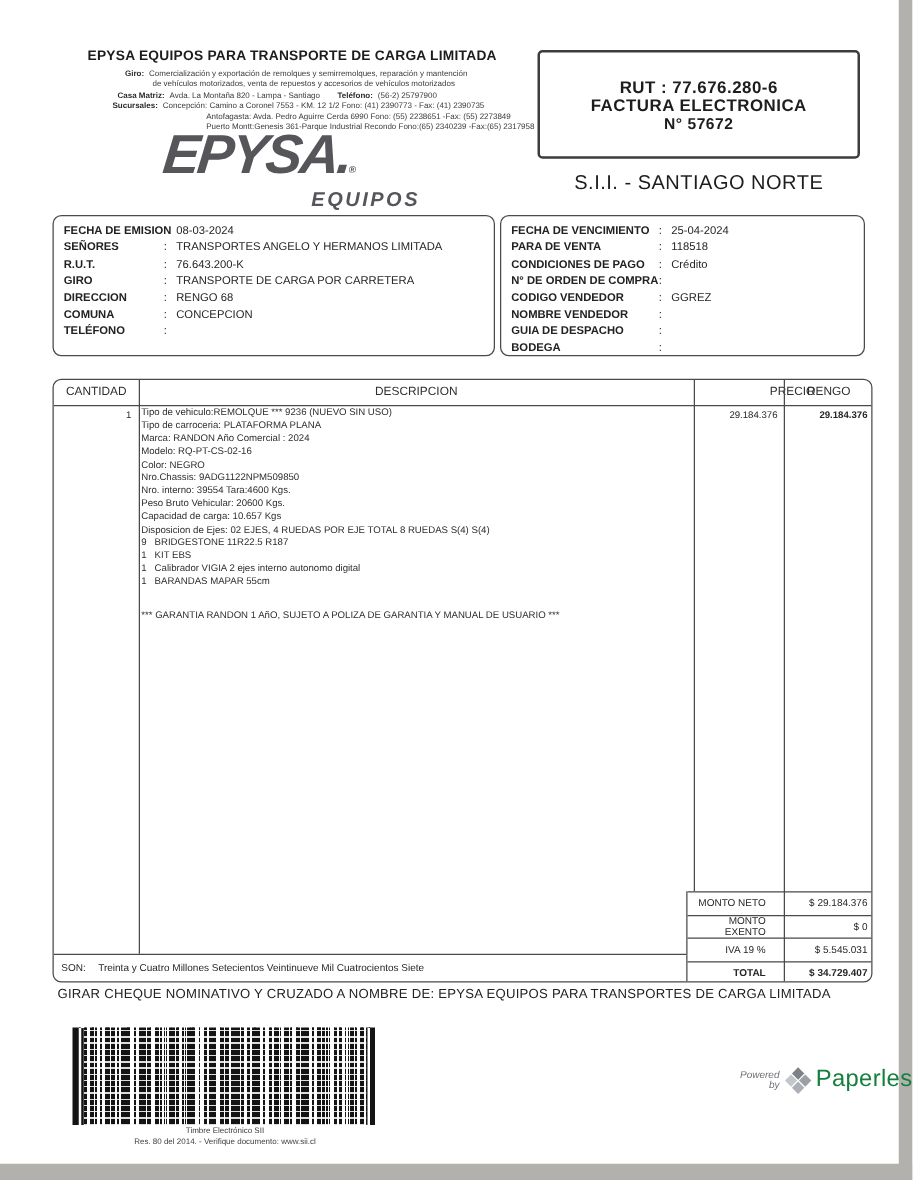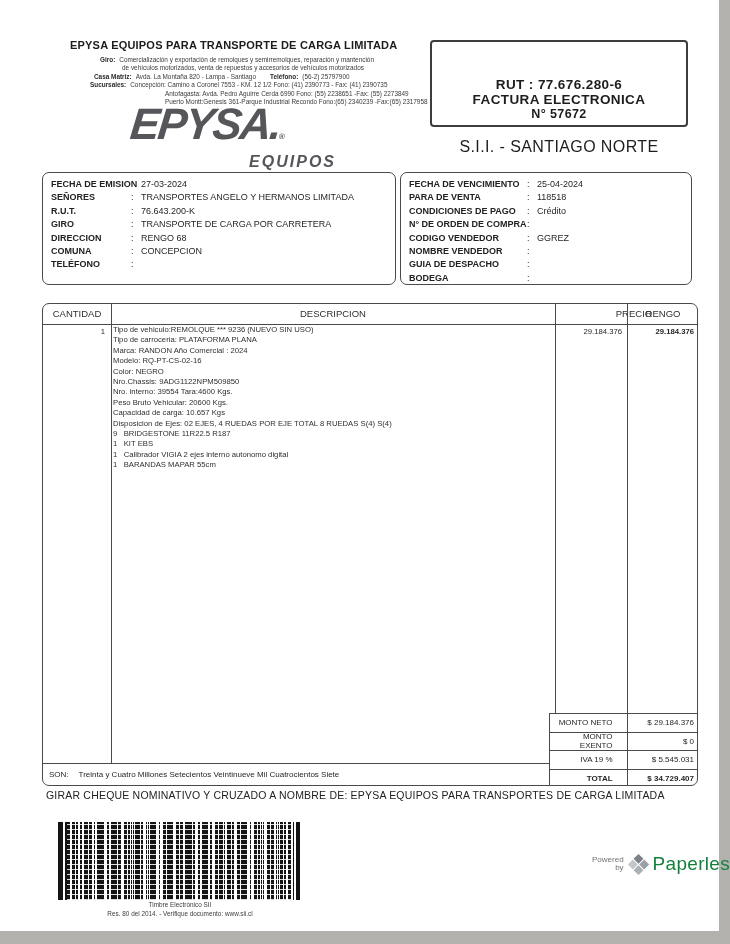--- a/index.html
+++ b/index.html
@@ -23,21 +23,21 @@
   .cd-r5{padding-left:77px;}
 
   .logo{position:absolute;left:130px;top:104px;width:210px;color:#55555a;}
   .logo-main{font-size:44px;font-weight:bold;font-style:italic;letter-spacing:-2px;line-height:40px;transform:skewX(-6deg);}
   .logo-reg{font-size:8px;vertical-align:baseline;letter-spacing:0;}
   .logo-sub{font-size:16px;font-weight:bold;font-style:italic;letter-spacing:2px;text-align:right;margin-top:-4px;padding-right:4px;}
 
   .rut-box{
     position:absolute;left:430px;top:40px;width:258px;height:87px;
     border:2.5px solid #3d3d3b;border-radius:4px;
-    display:flex;flex-direction:column;justify-content:flex-end;align-items:center;padding:4px 0;box-sizing:border-box;
+    display:flex;flex-direction:column;justify-content:center;align-items:center;padding:4px 0;box-sizing:border-box;
   }
   .rut-line{font-size:13.5px;font-weight:bold;color:#1d1d1d;letter-spacing:.4px;}
   .rut-num{font-size:12.5px;}
   .sii-office{position:absolute;left:430px;top:138px;width:258px;text-align:center;font-size:16px;font-weight:normal;letter-spacing:.4px;color:#1d1d1d;}
 
   
   .info-box{
     position:absolute;top:172px;border:1.5px solid #4a4a48;border-radius:7px;
     box-sizing:border-box;padding:5px 8px 4px 8px;font-size:9px;line-height:13.4px;background:#fff;
   }
@@ -91,21 +91,21 @@
     border-left:5px solid #141414;border-right:4px solid #141414;box-sizing:border-box;
     box-shadow:inset 2px 0 0 #fff,inset -2px 0 0 #fff,inset 4px 0 0 #141414,inset -3px 0 0 #141414;
     background-image:
       repeating-linear-gradient(0deg, rgba(255,255,255,.85) 0 1px, rgba(255,255,255,0) 1px 5px),
       repeating-linear-gradient(90deg, #141414 0 2px, rgba(0,0,0,0) 2px 5px, #141414 5px 6px, rgba(0,0,0,0) 6px 9px, #141414 9px 12px, rgba(0,0,0,0) 12px 13px),
       repeating-linear-gradient(90deg, #141414 0 1px, rgba(0,0,0,0) 1px 4px, #141414 4px 7px, rgba(0,0,0,0) 7px 11px, #141414 11px 12px, rgba(0,0,0,0) 12px 17px);
   }
   .timbre{position:absolute;left:55px;top:901px;width:250px;text-align:center;font-size:6.4px;line-height:8.6px;color:#3c3c3c;}
 
   .paperless{position:absolute;left:592px;top:853px;display:flex;align-items:center;gap:7px;}
-  .pw{font-size:8px;line-height:8.5px;color:#6f7276;text-align:right;}
+  .pw{font-size:8px;line-height:8.5px;color:#6f7276;text-align:right;font-style:italic;}
   .pl-diamond{width:15px;height:15px;transform:rotate(45deg);display:grid;grid-template-columns:1fr 1fr;grid-template-rows:1fr 1fr;gap:1px;}
   .pl-diamond div{background:#9aa0a6;}
   .pl-diamond div:nth-child(1){background:#7d8288;}
   .pl-diamond div:nth-child(3){background:#c3c7cb;}
   .pl-diamond div:nth-child(4){background:#aab0b5;}
   .pl-name{font-size:19px;color:#15803d;letter-spacing:.3px;}
 </style>
 </head>
 <body>
 
@@ -133,21 +133,21 @@
     <div class="rut-line">RUT : 77.676.280-6</div>
     <div class="rut-line">FACTURA ELECTRONICA</div>
     <div class="rut-line rut-num">N° 57672</div>
   </div>
   <div class="sii-office">S.I.I. - SANTIAGO NORTE</div>
 
   <div class="info-box left">
     <div class="info-row">
         <span class="info-lbl">FECHA DE EMISION</span>
         <span class="info-sep"></span>
-        <span class="info-val">27-03-2024</span>
+        <span class="info-val">08-03-2024</span>
       </div>
     <div class="info-row">
         <span class="info-lbl">SEÑORES</span>
         <span class="info-sep">:</span>
         <span class="info-val">TRANSPORTES ANGELO Y HERMANOS LIMITADA</span>
       </div>
     <div class="info-row">
         <span class="info-lbl"></span>
         <span class="info-sep"></span>
         <span class="info-val"></span>
@@ -244,20 +244,21 @@
       <div class="desc-line">Color: NEGRO</div>
       <div class="desc-line">Nro.Chassis: 9ADG1122NPM509850</div>
       <div class="desc-line">Nro. interno: 39554 Tara:4600 Kgs.</div>
       <div class="desc-line">Peso Bruto Vehicular: 20600 Kgs.</div>
       <div class="desc-line">Capacidad de carga: 10.657 Kgs</div>
       <div class="desc-line">Disposicion de Ejes: 02 EJES, 4 RUEDAS POR EJE TOTAL 8 RUEDAS S(4) S(4)</div>
       <div class="desc-line">9   BRIDGESTONE 11R22.5 R187</div>
       <div class="desc-line">1   KIT EBS</div>
       <div class="desc-line">1   Calibrador VIGIA 2 ejes interno autonomo digital</div>
       <div class="desc-line">1   BARANDAS MAPAR 55cm</div>
+      <div class="warranty-line">*** GARANTIA RANDON 1 AñO, SUJETO A POLIZA DE GARANTIA Y MANUAL DE USUARIO ***</div>
     </div>
 
     <div class="totals">
       <div class="tot-row">
           <span class="tot-lbl">MONTO NETO</span>
           <span class="tot-val">$ 29.184.376</span>
         </div>
       <div class="tot-row">
           <span class="tot-lbl">MONTO EXENTO</span>
           <span class="tot-val">$ 0</span>

